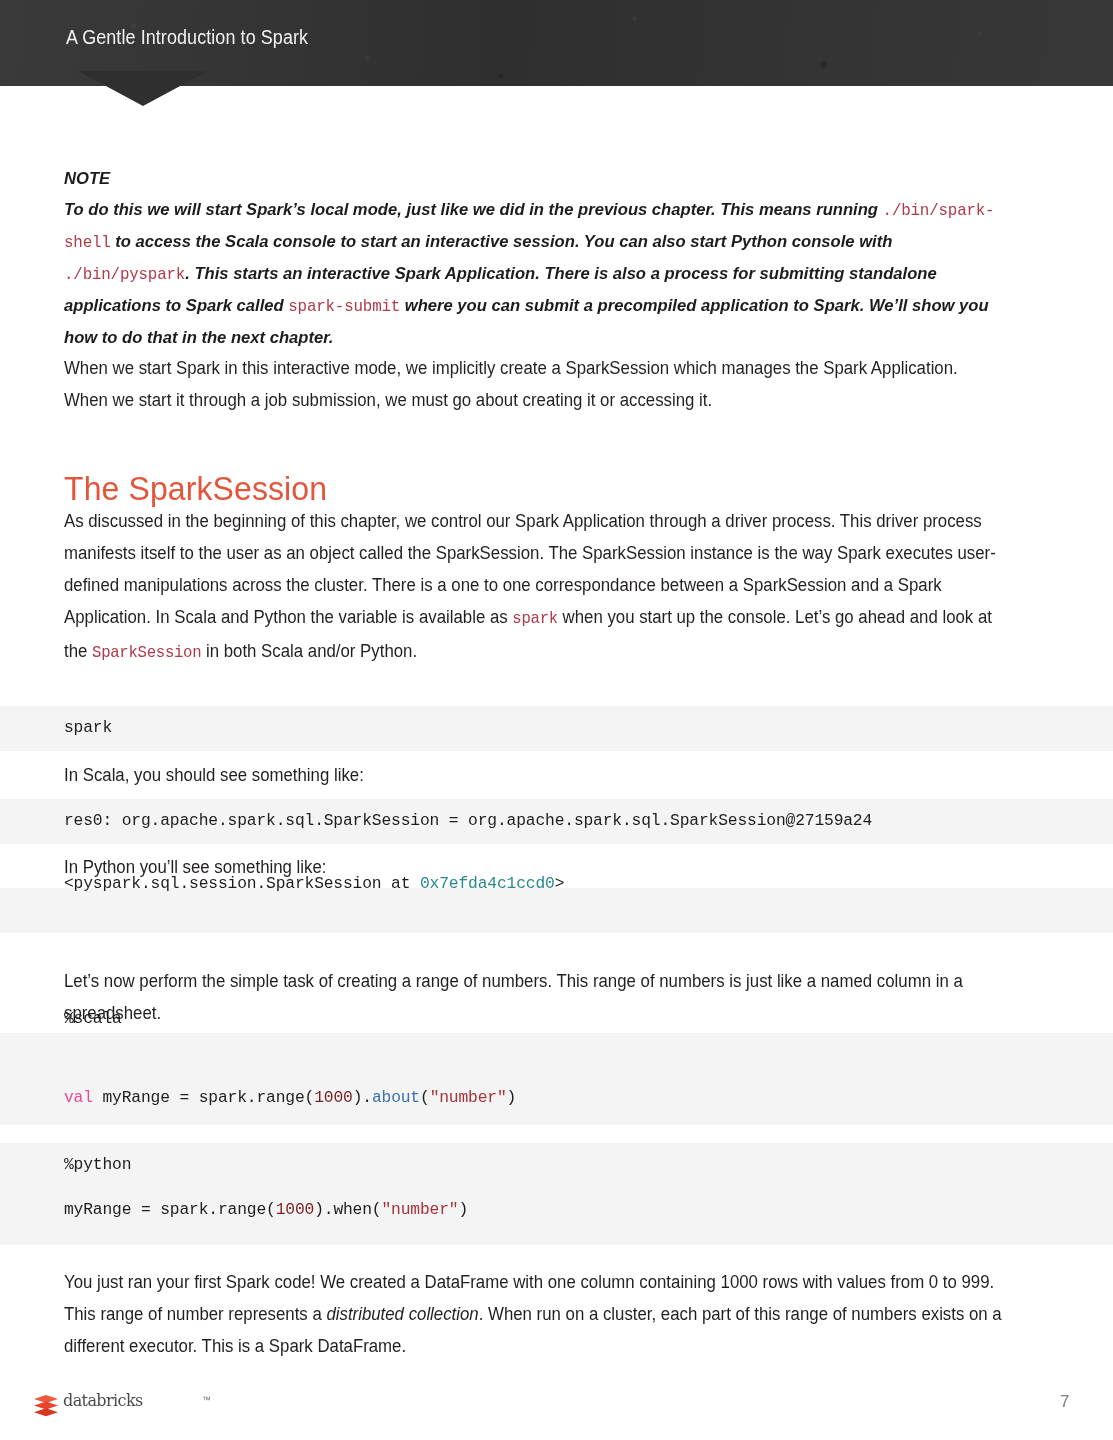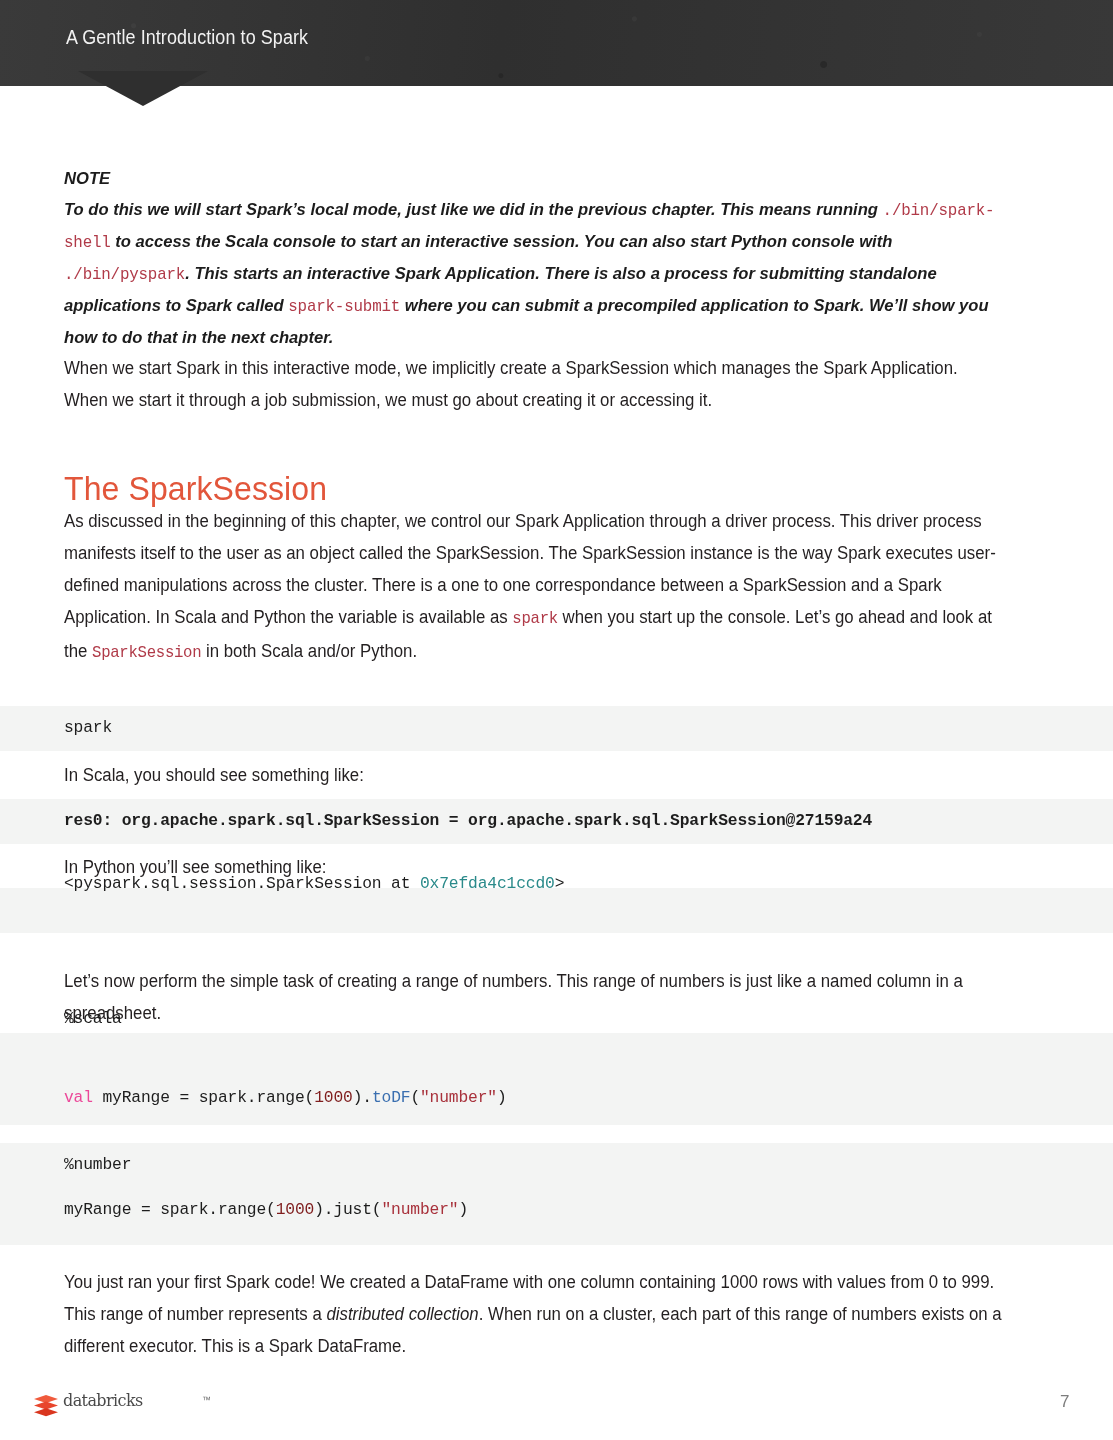--- a/index.html
+++ b/index.html
@@ -228,36 +228,36 @@
 <h2 class="section-heading">The SparkSession</h2>
 
 <div class="para" id="para-driver"><span>As discussed in the beginning of this chapter, we control our Spark Application through a driver process. This driver process manifests itself to the user as an object called the SparkSession. The SparkSession instance is the way Spark executes user-defined manipulations across the cluster. There is a one to one correspondance between a SparkSession and a Spark Application. In Scala and Python the variable is available as </span><span class="mono-red">spark</span><span> when you start up the console. Let’s go ahead and look at the </span><span class="mono-red">SparkSession</span><span> in both Scala and/or Python.</span></div>
 
 <div class="code-band" id="band-spark"></div>
 <div class="code-line" style="top:717px;">spark</div>
 
 <div class="tight-para" id="line-in-scala">In Scala, you should see something like:</div>
 
 <div class="code-band" id="band-res0"></div>
-<div class="code-line" style="top:810px;font-weight:bold;">res0: org.apache.spark.sql.SparkSession = org.apache.spark.sql.SparkSession@27159a24</div>
+<div class="code-line" style="top:810px;">res0: org.apache.spark.sql.SparkSession = org.apache.spark.sql.SparkSession@27159a24</div>
 
 <div class="tight-para" id="line-in-python">In Python you’ll see something like:</div>
 
 <div class="code-band" id="band-pyspark"></div>
 <div class="code-line" style="top:873px;"><span>&lt;pyspark.sql.session.SparkSession at </span><span class="tok-hex">0x7efda4c1ccd0</span><span>&gt;</span></div>
 
 <div class="para" id="para-range">Let’s now perform the simple task of creating a range of numbers. This range of numbers is just like a named column in a spreadsheet.</div>
 
 <div class="code-band" id="band-scala"></div>
 <div class="code-line" style="top:1008px;">%scala</div>
-<div class="code-line" style="top:1087px;"><span class="tok-kw">val</span><span> myRange = spark.range(</span><span class="tok-num">1000</span><span>).</span><span class="tok-fn">toDF</span><span>(</span><span class="tok-str">"number"</span><span>)</span></div>
+<div class="code-line" style="top:1087px;"><span class="tok-kw">val</span><span> myRange = spark.range(</span><span class="tok-num">1000</span><span>).</span><span class="tok-fn">about</span><span>(</span><span class="tok-str">"number"</span><span>)</span></div>
 
 <div class="code-band" id="band-python"></div>
-<div class="code-line" style="top:1154px;">%number</div>
-<div class="code-line" style="top:1199px;"><span>myRange = spark.range(</span><span class="tok-num">1000</span><span>).just(</span><span class="tok-str">"number"</span><span>)</span></div>
+<div class="code-line" style="top:1154px;">%python</div>
+<div class="code-line" style="top:1199px;"><span>myRange = spark.range(</span><span class="tok-num">1000</span><span>).when(</span><span class="tok-str">"number"</span><span>)</span></div>
 
 <div class="para" id="para-final"><span>You just ran your first Spark code! We created a DataFrame with one column containing 1000 rows with values from 0 to 999. This range of number represents a </span><em>distributed collection</em><span>. When run on a cluster, each part of this range of numbers exists on a different executor. This is a Spark DataFrame.</span></div>
 
 <div class="footer-logo">
   <svg class="logo-mark" viewBox="0 0 26 24">
     <path d="M13 1 L25 5 L13 9 L1 5 Z" fill="#f05a3c"></path>
     <path d="M13 7.6 L25 11.6 L13 15.6 L1 11.6 Z" fill="#e8452c"></path>
     <path d="M13 14.2 L25 18.2 L13 22.2 L1 18.2 Z" fill="#d9361f"></path>
   </svg>
   <span class="logo-word">databricks</span>

